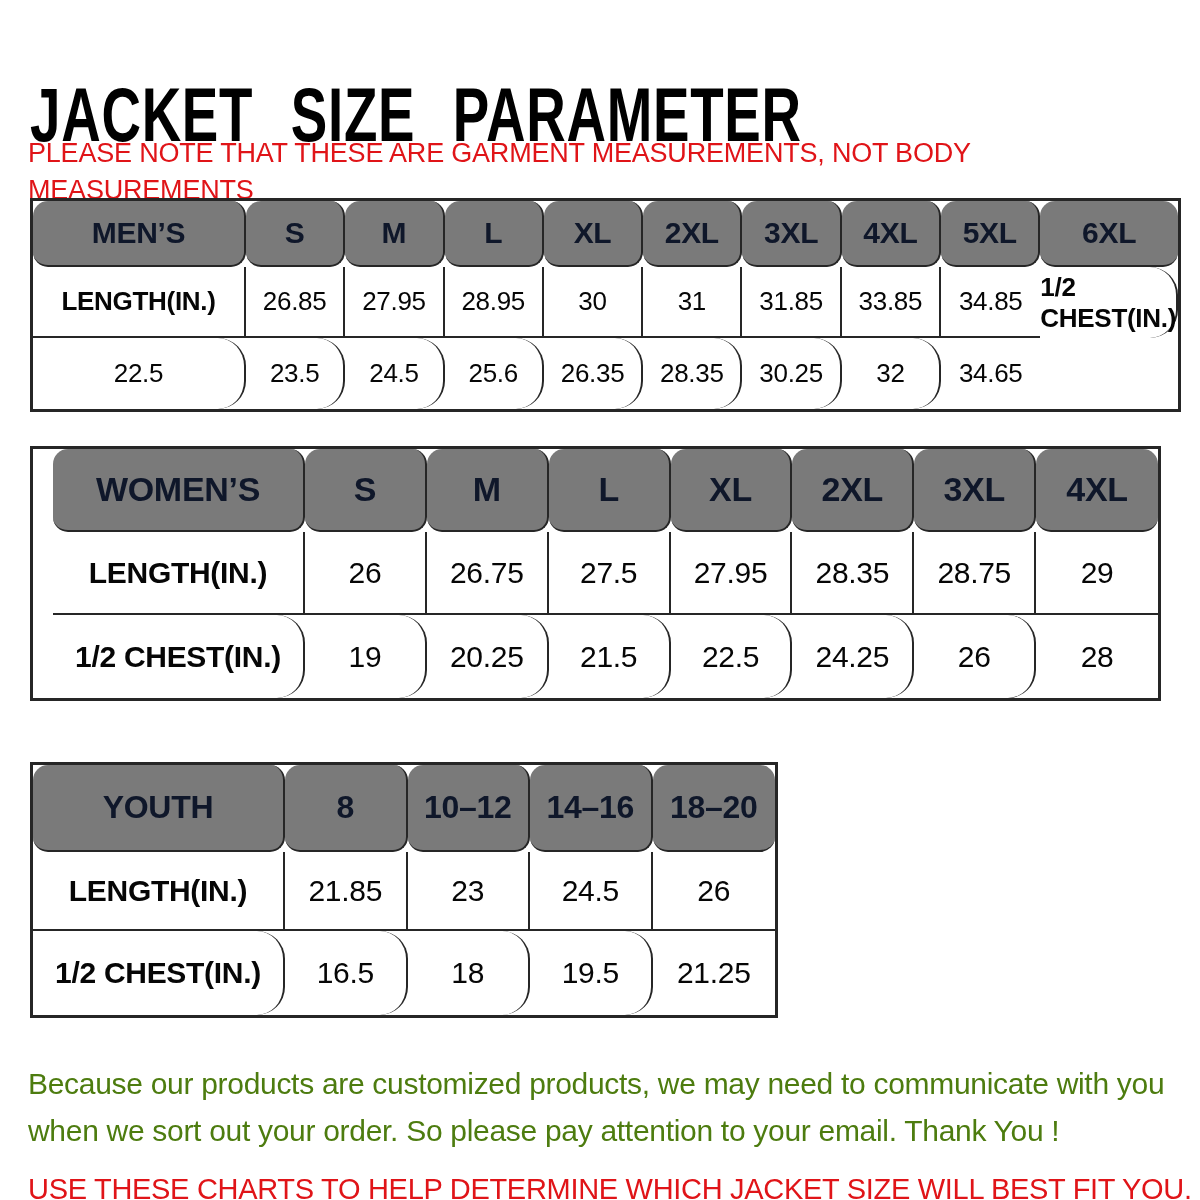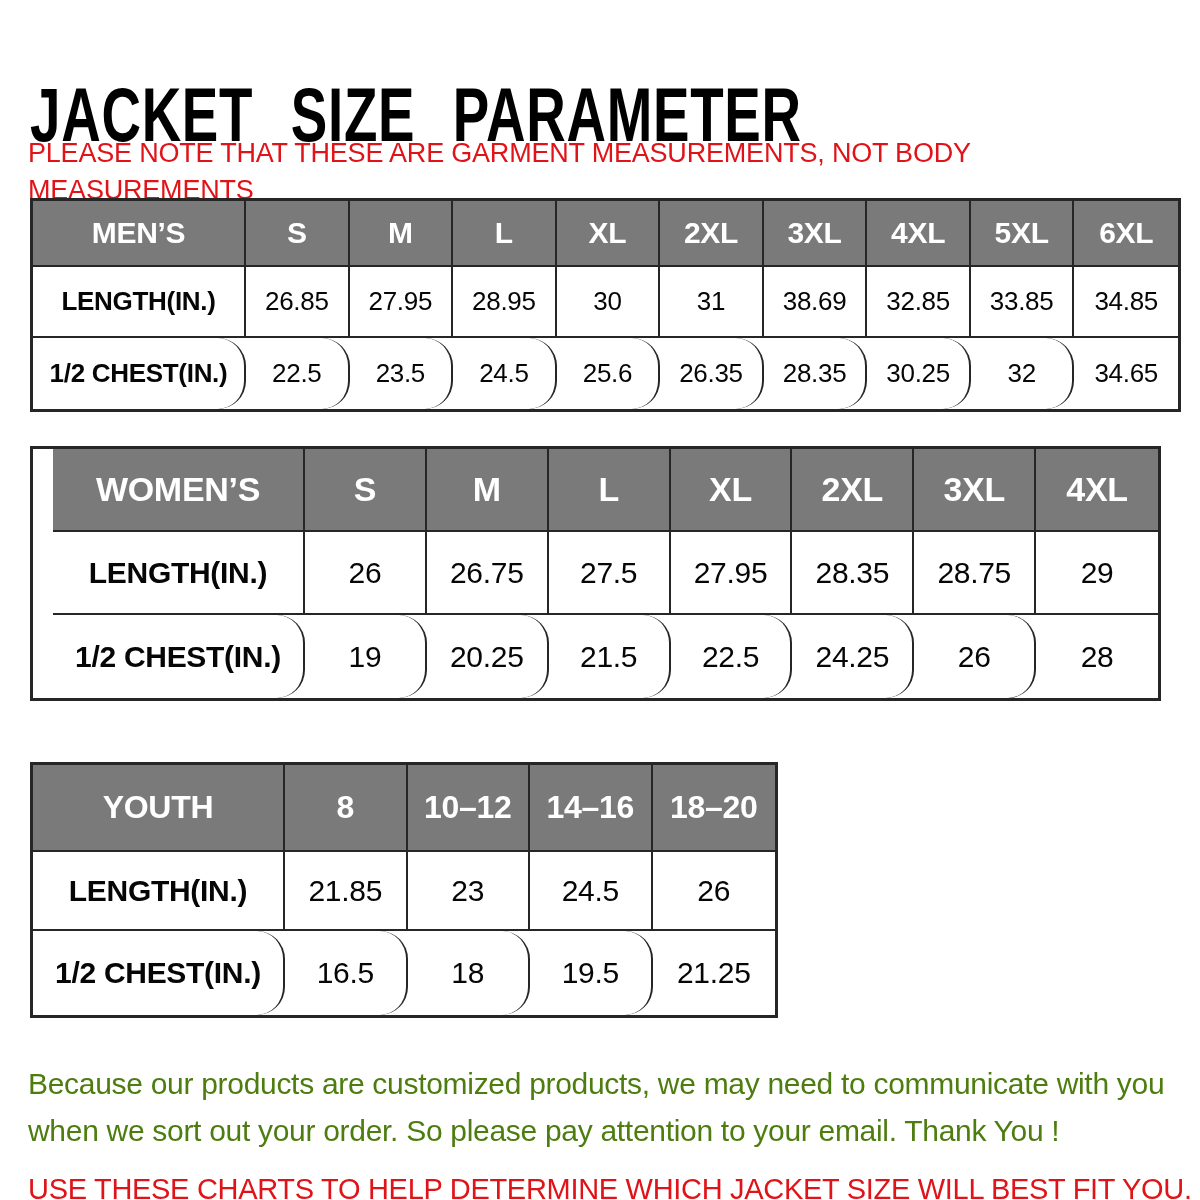--- a/index.html
+++ b/index.html
@@ -22,21 +22,21 @@
     position:absolute;display:grid;background:#ffffff;
     border:3px solid #262626;color:#060606;
   }
   .cell{
     display:flex;align-items:center;justify-content:center;
     border-right:2px solid #262626;border-bottom:2px solid #262626;
     letter-spacing:-0.3px;
   }
   .cell.lastcol{border-right:none;}
   .cell.lastrow{border-bottom:none;border-radius:28px;}
-  .hdr{background:#7a7a7a;color:#ffffff;font-weight:700;}
+  .hdr{background:#7a7a7a;color:#0f172a;font-weight:700;border-radius:15px;}
   .lbl{font-weight:700;}
   .table-mens{
     left:30px;top:198px;width:1145px;
     grid-template-columns:213px repeat(9,1fr);
     grid-template-rows:66px 71px 71px;
     font-size:26px;
   }
   .table-mens .hdr{font-size:30px;}
   .table-womens{
     left:30px;top:446px;width:1105px;
@@ -83,22 +83,21 @@
     <div class="cell hdr">3XL</div>
     <div class="cell hdr">4XL</div>
     <div class="cell hdr">5XL</div>
     <div class="cell hdr lastcol">6XL</div>
     <div class="cell lbl">LENGTH(IN.)</div>
     <div class="cell val">26.85</div>
     <div class="cell val">27.95</div>
     <div class="cell val">28.95</div>
     <div class="cell val">30</div>
     <div class="cell val">31</div>
-    <div class="cell val">38.69</div>
-    <div class="cell val">32.85</div>
+    <div class="cell val">31.85</div>
     <div class="cell val">33.85</div>
     <div class="cell val lastcol">34.85</div>
     <div class="cell lbl lastrow">1/2 CHEST(IN.)</div>
     <div class="cell val lastrow">22.5</div>
     <div class="cell val lastrow">23.5</div>
     <div class="cell val lastrow">24.5</div>
     <div class="cell val lastrow">25.6</div>
     <div class="cell val lastrow">26.35</div>
     <div class="cell val lastrow">28.35</div>
     <div class="cell val lastrow">30.25</div>

